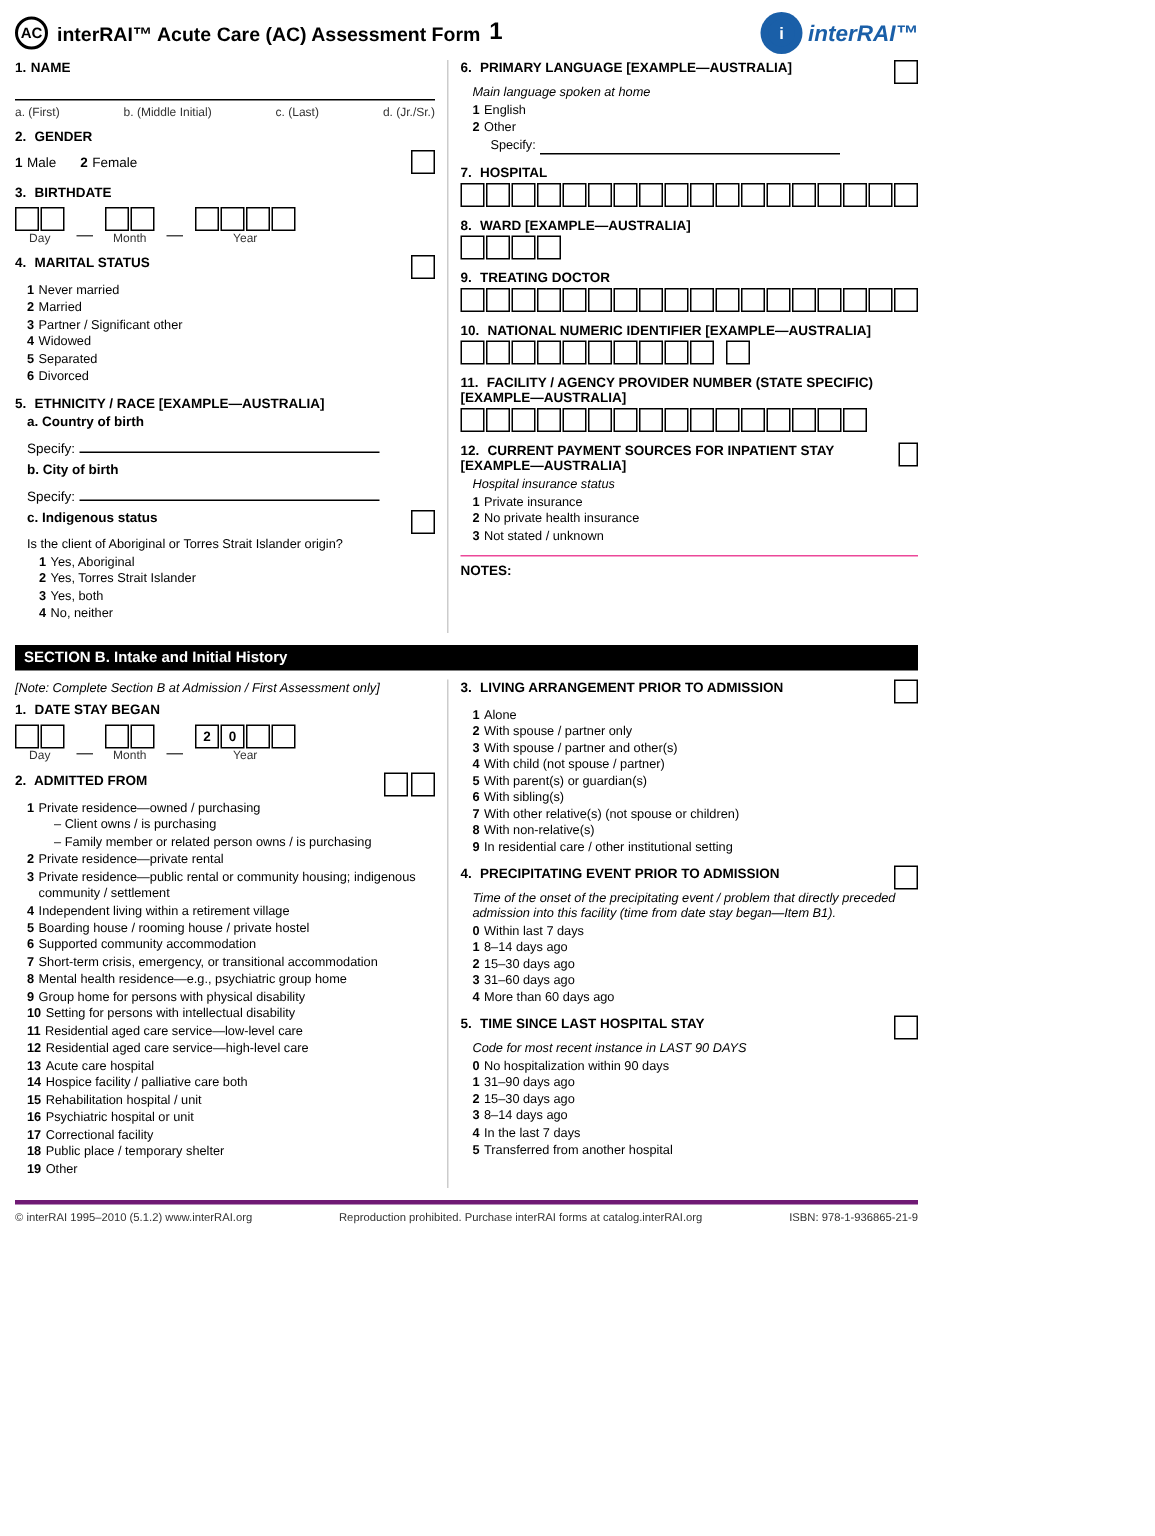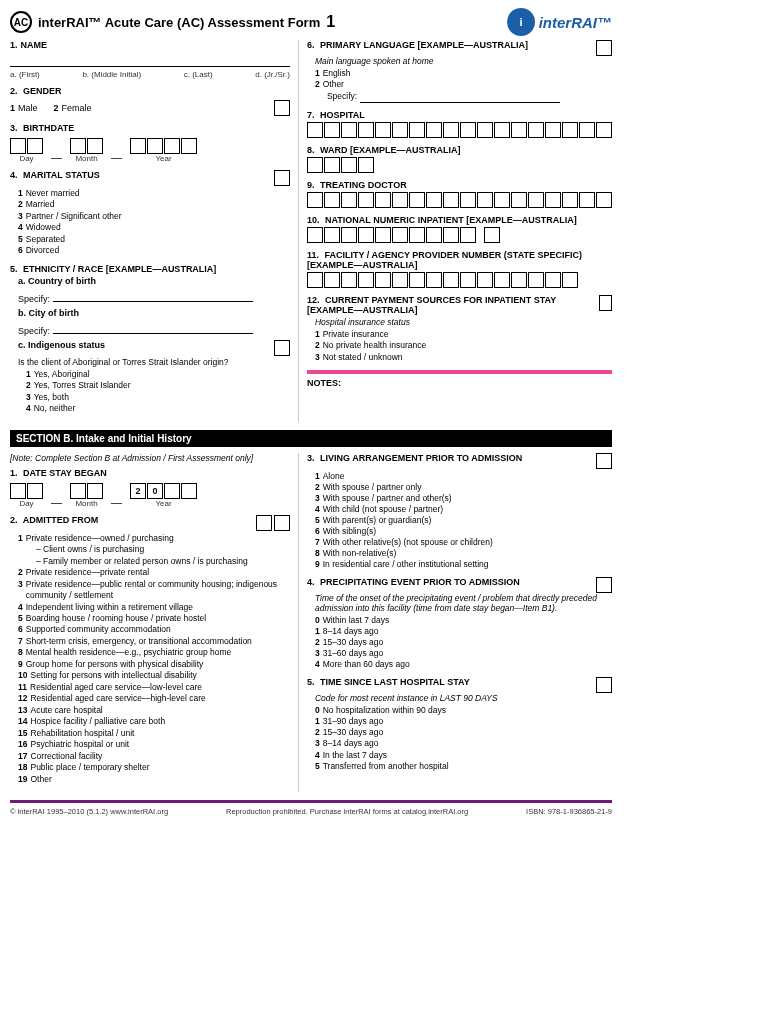--- a/index.html
+++ b/index.html
@@ -155,21 +155,21 @@
       display: inline-block;
     }
     
     .item-with-checkbox {
       display: flex;
       justify-content: space-between;
       align-items: flex-start;
     }
     
     .notes-area {
-      border-top: 4px solid #ec4899;
+      border-top: 1px solid #ec4899;
       padding-top: 4px;
       margin-top: 4px;
       min-height: 40px;
     }
     
     .section-b {
       margin-top: 8px;
     }
     .date-group-col {
       display: flex;
@@ -510,21 +510,21 @@
             <div class="box"></div>
             <div class="box"></div>
           <div class="box"></div>
             <div class="box"></div>
         </div>
       </div>
 
       <div class="form-item">
         <span class="form-label">
           <span class="form-label-num">10.</span>
-          <span>NATIONAL NUMERIC INPATIENT [EXAMPLE—AUSTRALIA]</span>
+          <span>NATIONAL NUMERIC IDENTIFIER [EXAMPLE—AUSTRALIA]</span>
         </span>
         <div class="boxes-row">
           <div class="box"></div>
             <div class="box"></div>
             <div class="box"></div>
             <div class="box"></div>
           <div class="box"></div>
             <div class="box"></div>
             <div class="box"></div>
             <div class="box"></div>

